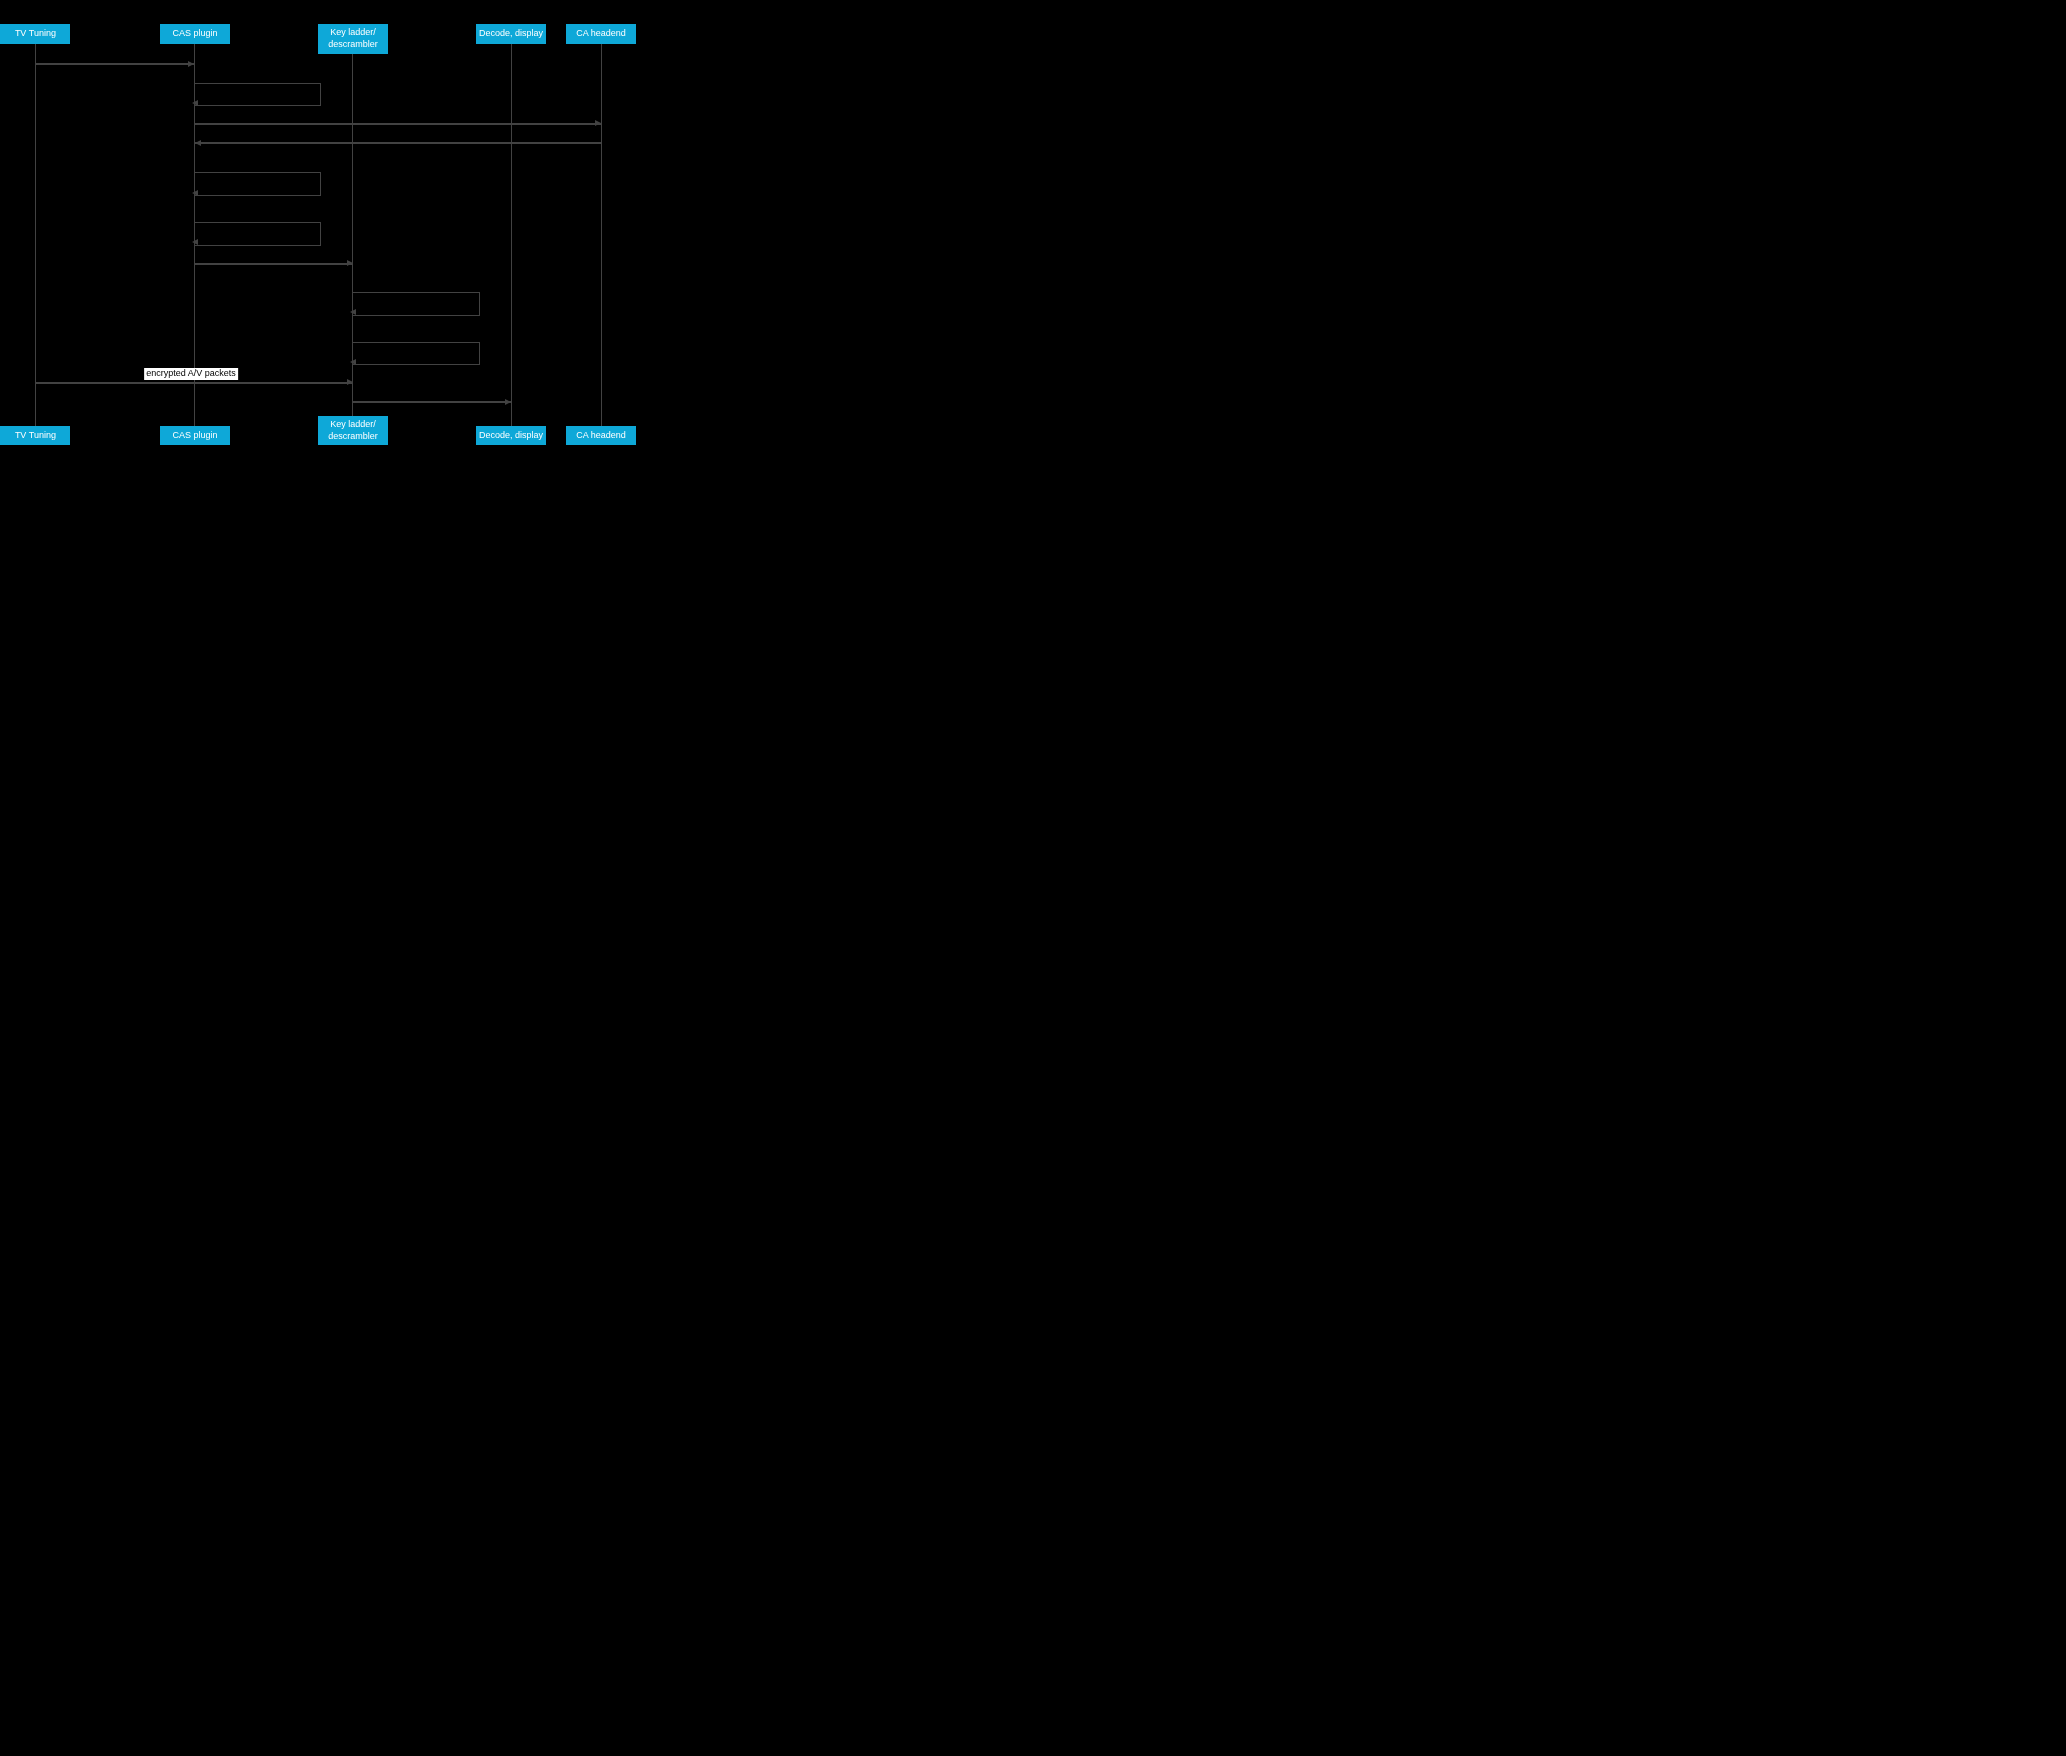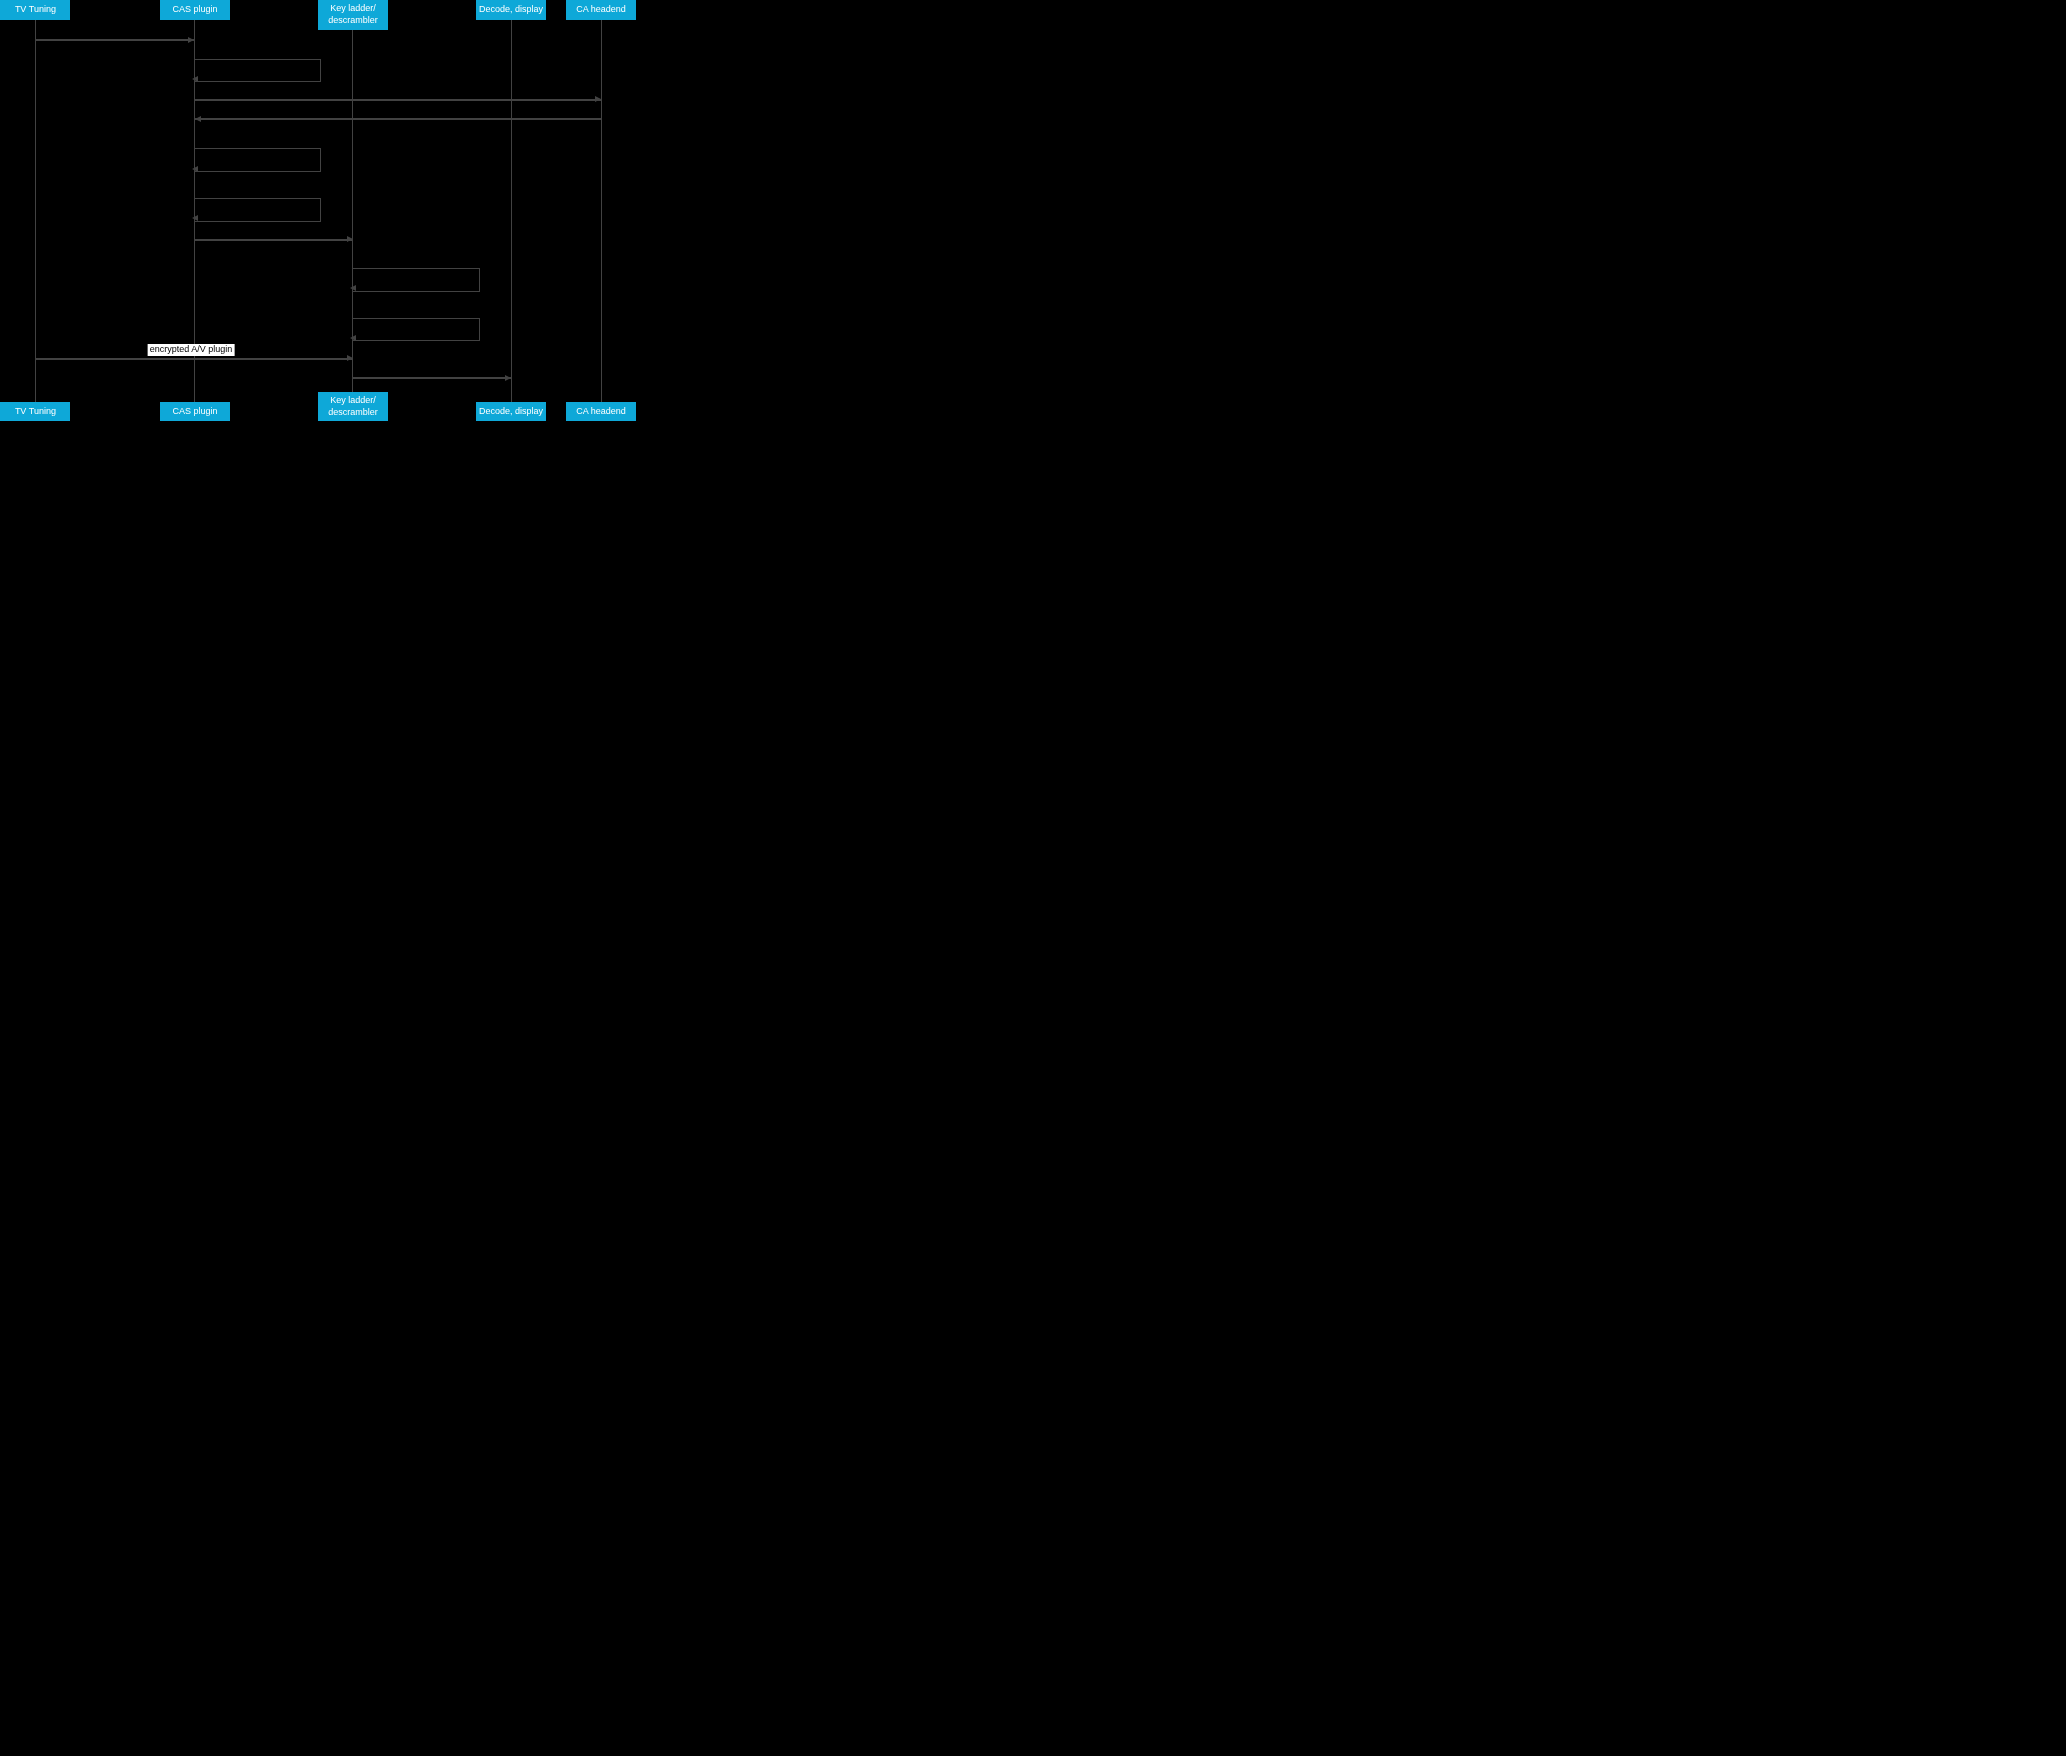--- a/index.html
+++ b/index.html
@@ -7,20 +7,21 @@
     padding: 0;
     background: #000000;
   }
   #diagram {
     position: relative;
     width: 639px;
     height: 421px;
     background: #000000;
     overflow: hidden;
     font-family: "Liberation Sans", "DejaVu Sans", sans-serif;
+    margin-top: 24px;
   }
   .pbox {
     position: absolute;
     display: flex;
     flex-direction: column;
     align-items: center;
     justify-content: center;
     text-align: center;
     font-size: 9px;
     line-height: 1.28;
@@ -115,17 +116,17 @@
     <div class="selfbox" style="left: 195px; top: 198px; width: 125px; height: 21.5px; border-width: 1.7px; border-color: rgb(66, 66, 66);"></div>
     <div class="mhead-left" style="left: 192px; top: 215px; border-right: 6.2px solid rgb(66, 66, 66);"></div>
     <div class="mline" style="left: 195px; top: 239px; width: 158px; background: rgb(66, 66, 66);"></div>
     <div class="mhead-right" style="left: 347px; top: 236px; border-left: 6.2px solid rgb(66, 66, 66);"></div>
     <div class="selfbox" style="left: 353px; top: 268px; width: 126px; height: 21.5px; border-width: 1.7px; border-color: rgb(66, 66, 66);"></div>
     <div class="mhead-left" style="left: 350px; top: 285px; border-right: 6.2px solid rgb(66, 66, 66);"></div>
     <div class="selfbox" style="left: 353px; top: 318px; width: 126px; height: 21px; border-width: 1.7px; border-color: rgb(66, 66, 66);"></div>
     <div class="mhead-left" style="left: 350px; top: 335px; border-right: 6.2px solid rgb(66, 66, 66);"></div>
     <div class="mline" style="left: 36px; top: 358px; width: 317px; background: rgb(66, 66, 66);"></div>
     <div class="mhead-right" style="left: 347px; top: 355px; border-left: 6.2px solid rgb(66, 66, 66);"></div>
-    <div class="msg-label" style="left: 191px; top: 344px; background: rgb(255, 255, 255); color: rgb(0, 0, 0);">encrypted A/V plugin</div>
+    <div class="msg-label" style="left: 191px; top: 344px; background: rgb(255, 255, 255); color: rgb(0, 0, 0);">encrypted A/V packets</div>
     <div class="mline" style="left: 353px; top: 377px; width: 159px; background: rgb(66, 66, 66);"></div>
     <div class="mhead-right" style="left: 505px; top: 375px; border-left: 6.2px solid rgb(66, 66, 66);"></div>
   </div>
 
 
 </body></html>

